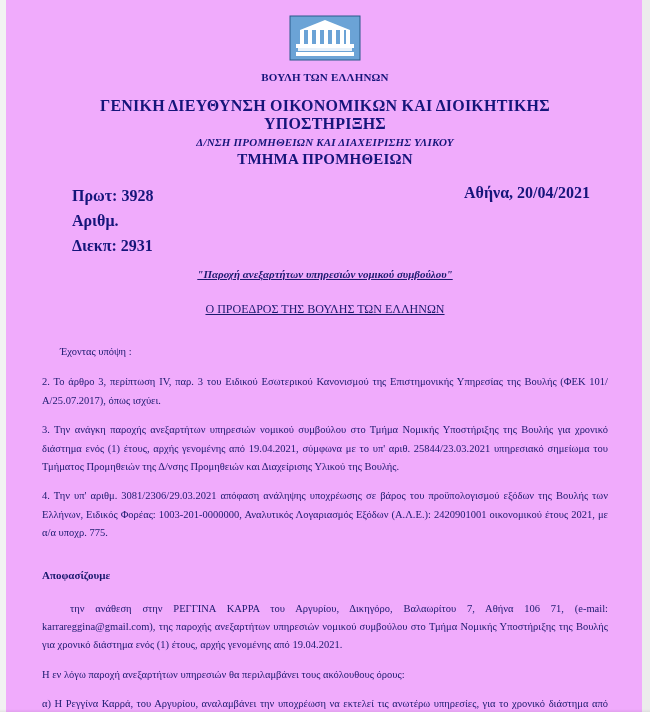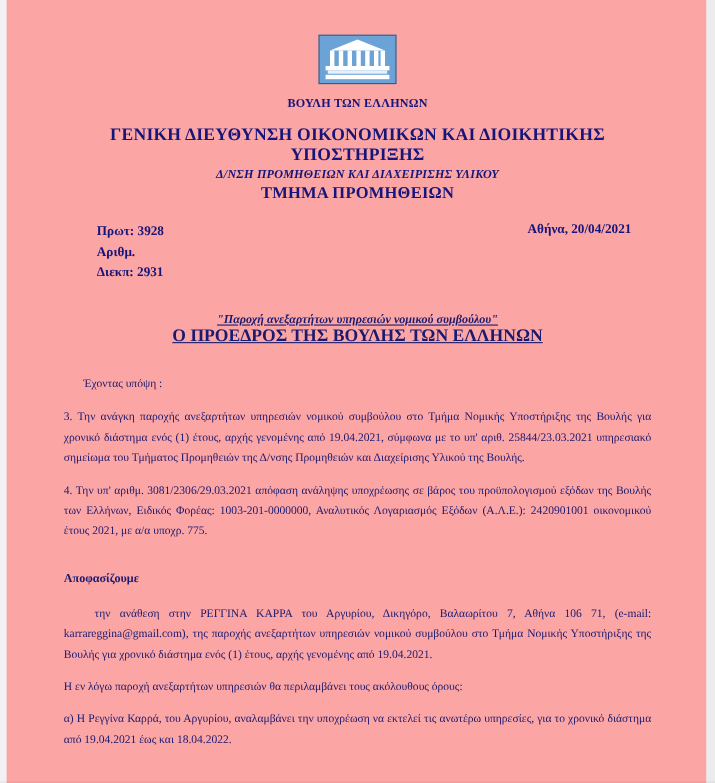--- a/index.html
+++ b/index.html
@@ -11,23 +11,23 @@
     width: 650px;
     height: 712px;
     font-family: "Liberation Serif", serif;
     color: #1a1a6e;
     overflow: hidden;
   }
   .page {
     position: relative;
     width: 650px;
     height: 712px;
-    background: #fca5a5;
+    background: #f0abfc;
     box-sizing: border-box;
-    padding: 16px;
+    padding: 0;
   }
   .edge-left {
     position: absolute;
     left: 0; top: 0; bottom: 0;
     width: 6px;
     background: #f2f2f2;
   }
   .edge-right {
     position: absolute;
     right: 0; top: 0; bottom: 0;
@@ -57,21 +57,21 @@
   }
   .hdr1 { font-size: 11px; margin-top: 3px; }
   .hdr2 { font-size: 16px; margin-top: 14px; }
   .hdr3 { font-size: 11px; margin-top: 3px; font-style: italic; }
   .hdr4 { font-size: 15px; margin-top: 3px; }
 
   .protocol {
     margin-top: 16px;
     position: relative;
     height: 48px;
-    font-size: 12px;
+    font-size: 16px;
     color: #15157a;
   }
   .prot-left {
     position: absolute;
     left: 30px;
     top: 0;
     font-weight: bold;
     line-height: 1.55;
   }
   .prot-right {
@@ -92,23 +92,23 @@
     letter-spacing: 0.5px;
   }
   .t-subject {
     margin-top: 14px;
     font-size: 11px;
     font-weight: bold;
     font-style: italic;
     text-decoration: underline;
   }
   .t-president {
-    margin-top: 0;
-    font-size: 16px;
-    font-weight: bold;
+    margin-top: 22px;
+    font-size: 12px;
+    font-weight: normal;
     text-decoration: underline;
   }
 
   .body-block {
     margin-top: 26px;
     font-size: 10.5px;
     line-height: 1.75;
     text-align: justify;
   }
   .having {
@@ -185,20 +185,21 @@
     </div>
 
     <div class="title-block">
       <div class="t-subject">"Παροχή ανεξαρτήτων υπηρεσιών νομικού συμβούλου"</div>
       <div class="t-president">Ο ΠΡΟΕΔΡΟΣ ΤΗΣ ΒΟΥΛΗΣ ΤΩΝ ΕΛΛΗΝΩΝ</div>
     </div>
 
     <div class="body-block">
       <div class="having">Έχοντας υπόψη :</div>
 
+      <div class="para">2. Το άρθρο 3, περίπτωση IV, παρ. 3 του Ειδικού Εσωτερικού Κανονισμού της Επιστημονικής Υπηρεσίας της Βουλής (ΦΕΚ 101/Α/25.07.2017), όπως ισχύει.</div>
       <div class="para">3. Την ανάγκη παροχής ανεξαρτήτων υπηρεσιών νομικού συμβούλου στο Τμήμα Νομικής Υποστήριξης της Βουλής για χρονικό διάστημα ενός (1) έτους, αρχής γενομένης από 19.04.2021, σύμφωνα με το υπ' αριθ. 25844/23.03.2021 υπηρεσιακό σημείωμα του Τμήματος Προμηθειών της Δ/νσης Προμηθειών και Διαχείρισης Υλικού της Βουλής.</div>
       <div class="para">4. Την υπ' αριθμ. 3081/2306/29.03.2021 απόφαση ανάληψης υποχρέωσης σε βάρος του προϋπολογισμού εξόδων της Βουλής των Ελλήνων, Ειδικός Φορέας: 1003-201-0000000, Αναλυτικός Λογαριασμός Εξόδων (Α.Λ.Ε.): 2420901001 οικονομικού έτους 2021, με α/α υποχρ. 775.</div>
 
       <div class="decide">Αποφασίζουμε</div>
 
       <div class="para indent">την ανάθεση στην ΡΕΓΓΙΝΑ ΚΑΡΡΑ του Αργυρίου, Δικηγόρο, Βαλαωρίτου 7, Αθήνα 106 71, (e-mail: karrareggina@gmail.com), της παροχής ανεξαρτήτων υπηρεσιών νομικού συμβούλου στο Τμήμα Νομικής Υποστήριξης της Βουλής για χρονικό διάστημα ενός (1) έτους, αρχής γενομένης από 19.04.2021.</div>
 
       <div class="para">Η εν λόγω παροχή ανεξαρτήτων υπηρεσιών θα περιλαμβάνει τους ακόλουθους όρους:</div>
 
       <div class="para-sub">α) Η Ρεγγίνα Καρρά, του Αργυρίου, αναλαμβάνει την υποχρέωση να εκτελεί τις ανωτέρω υπηρεσίες, για το χρονικό διάστημα από 19.04.2021 έως και 18.04.2022.</div>

